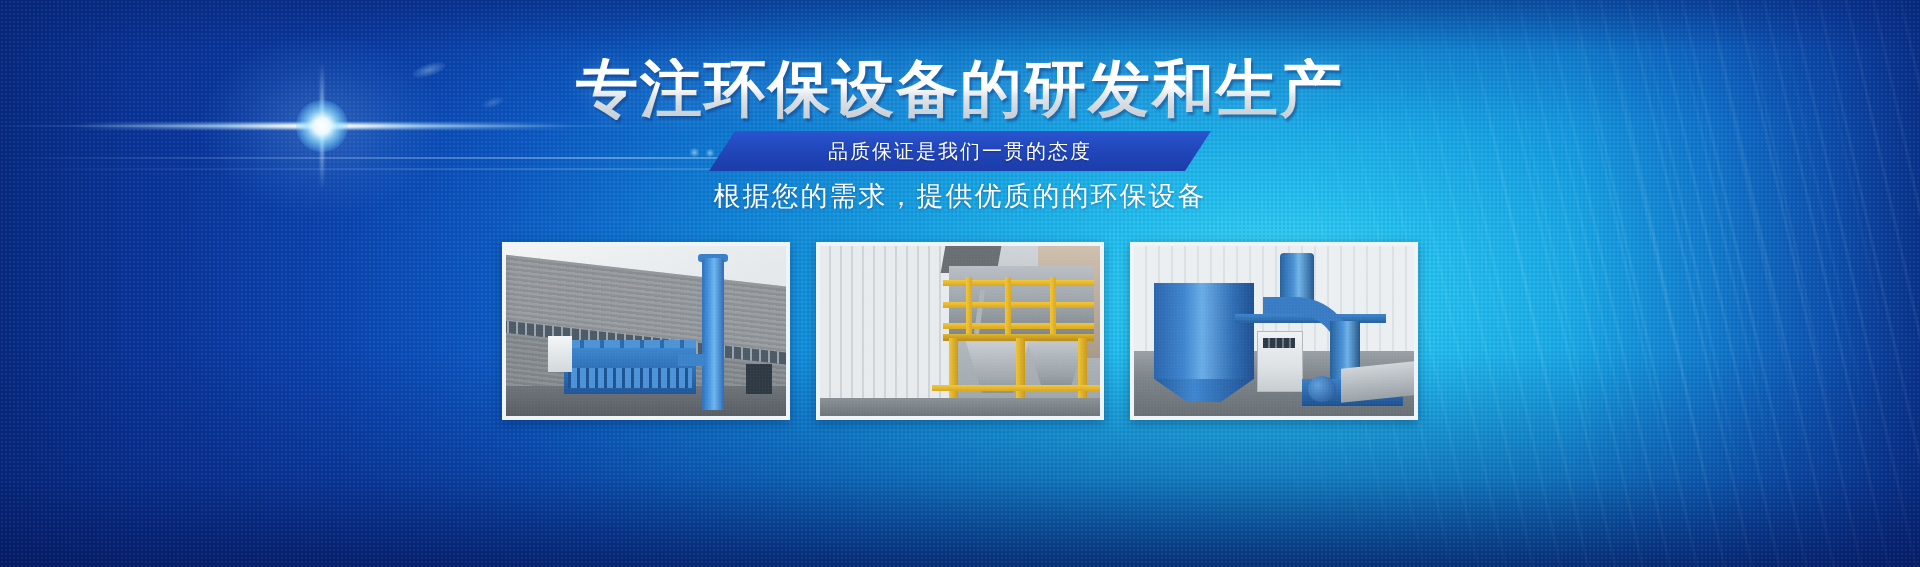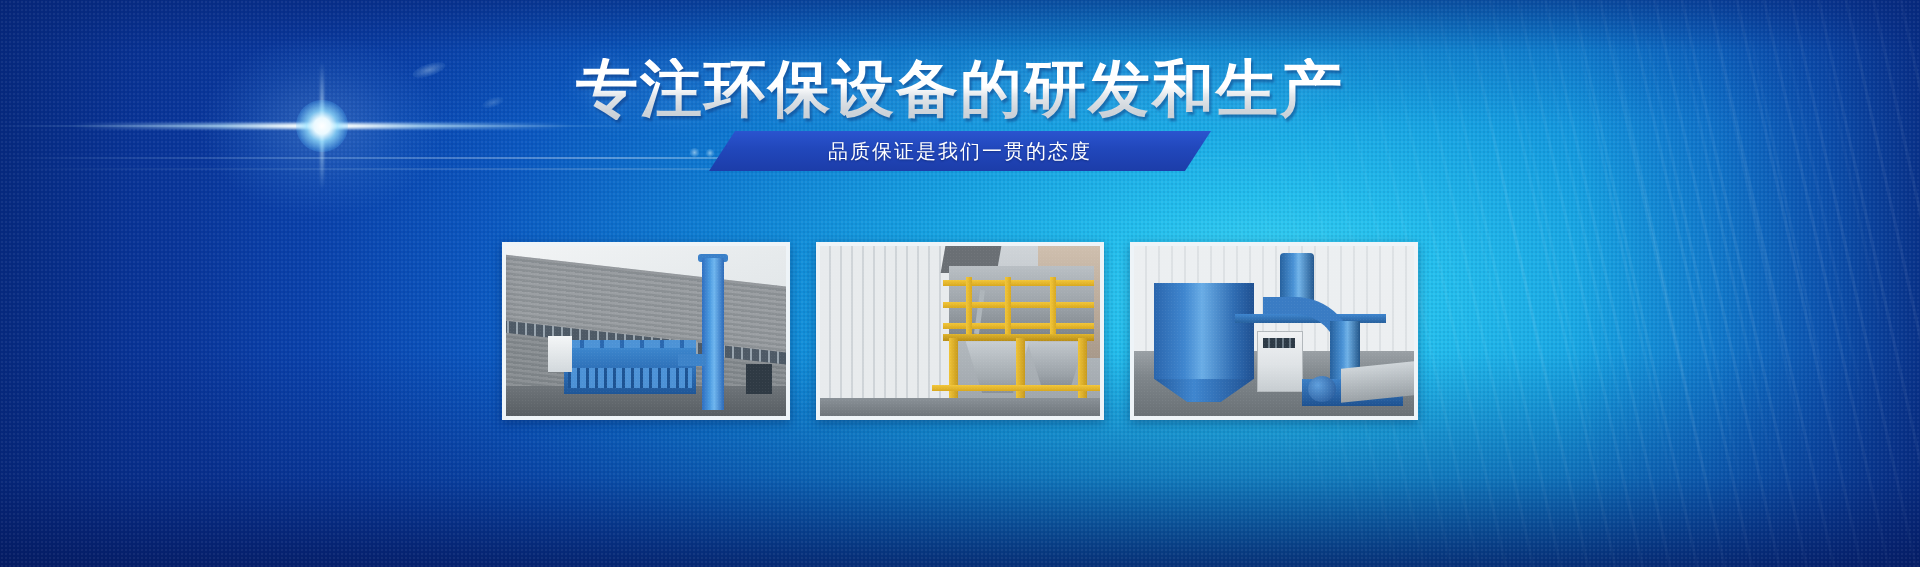--- a/index.html
+++ b/index.html
@@ -417,20 +417,21 @@
   <div class="content">
 
     <div class="headline">专注环保设备的研发和生产</div>
 
     <div class="ribbon-wrap">
       <div class="ribbon">
         <span>品质保证是我们一贯的态度</span>
       </div>
     </div>
 
+    <div class="subline">根据您的需求，提供优质的的环保设备</div>
 
     <div class="photos">
 
       <div class="photo-frame">
         <div class="photo">
           <div class="p1-sky"></div>
           <div class="p1-wall"></div>
           <div class="p1-windowband"></div>
           <div class="p1-wall2"></div>
           <div class="p1-ground"></div>

